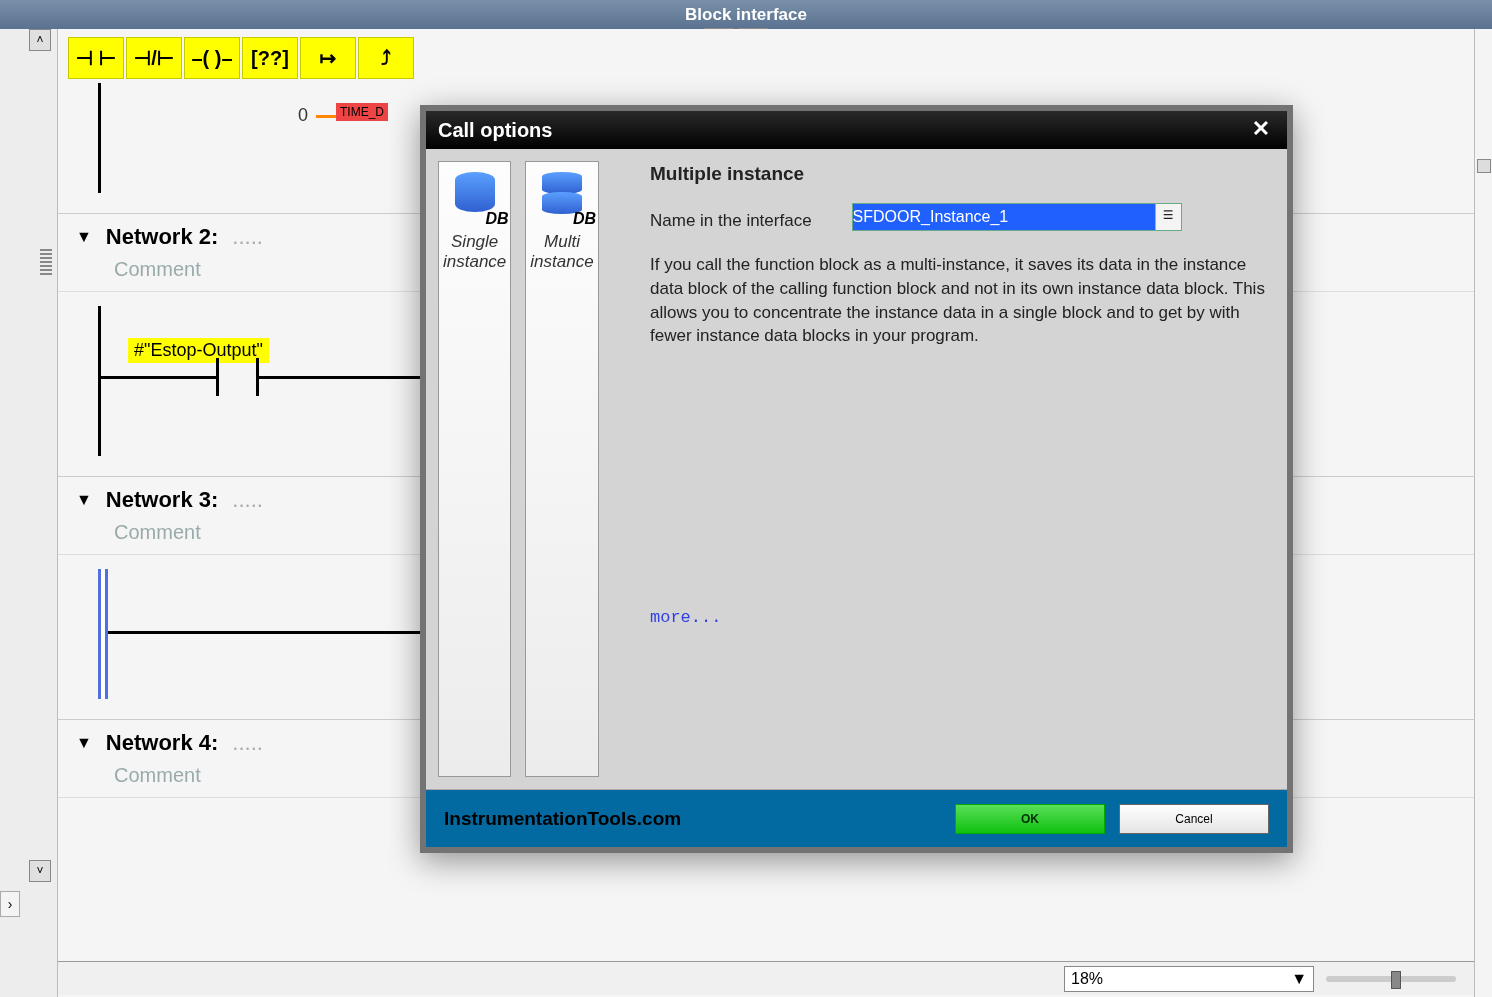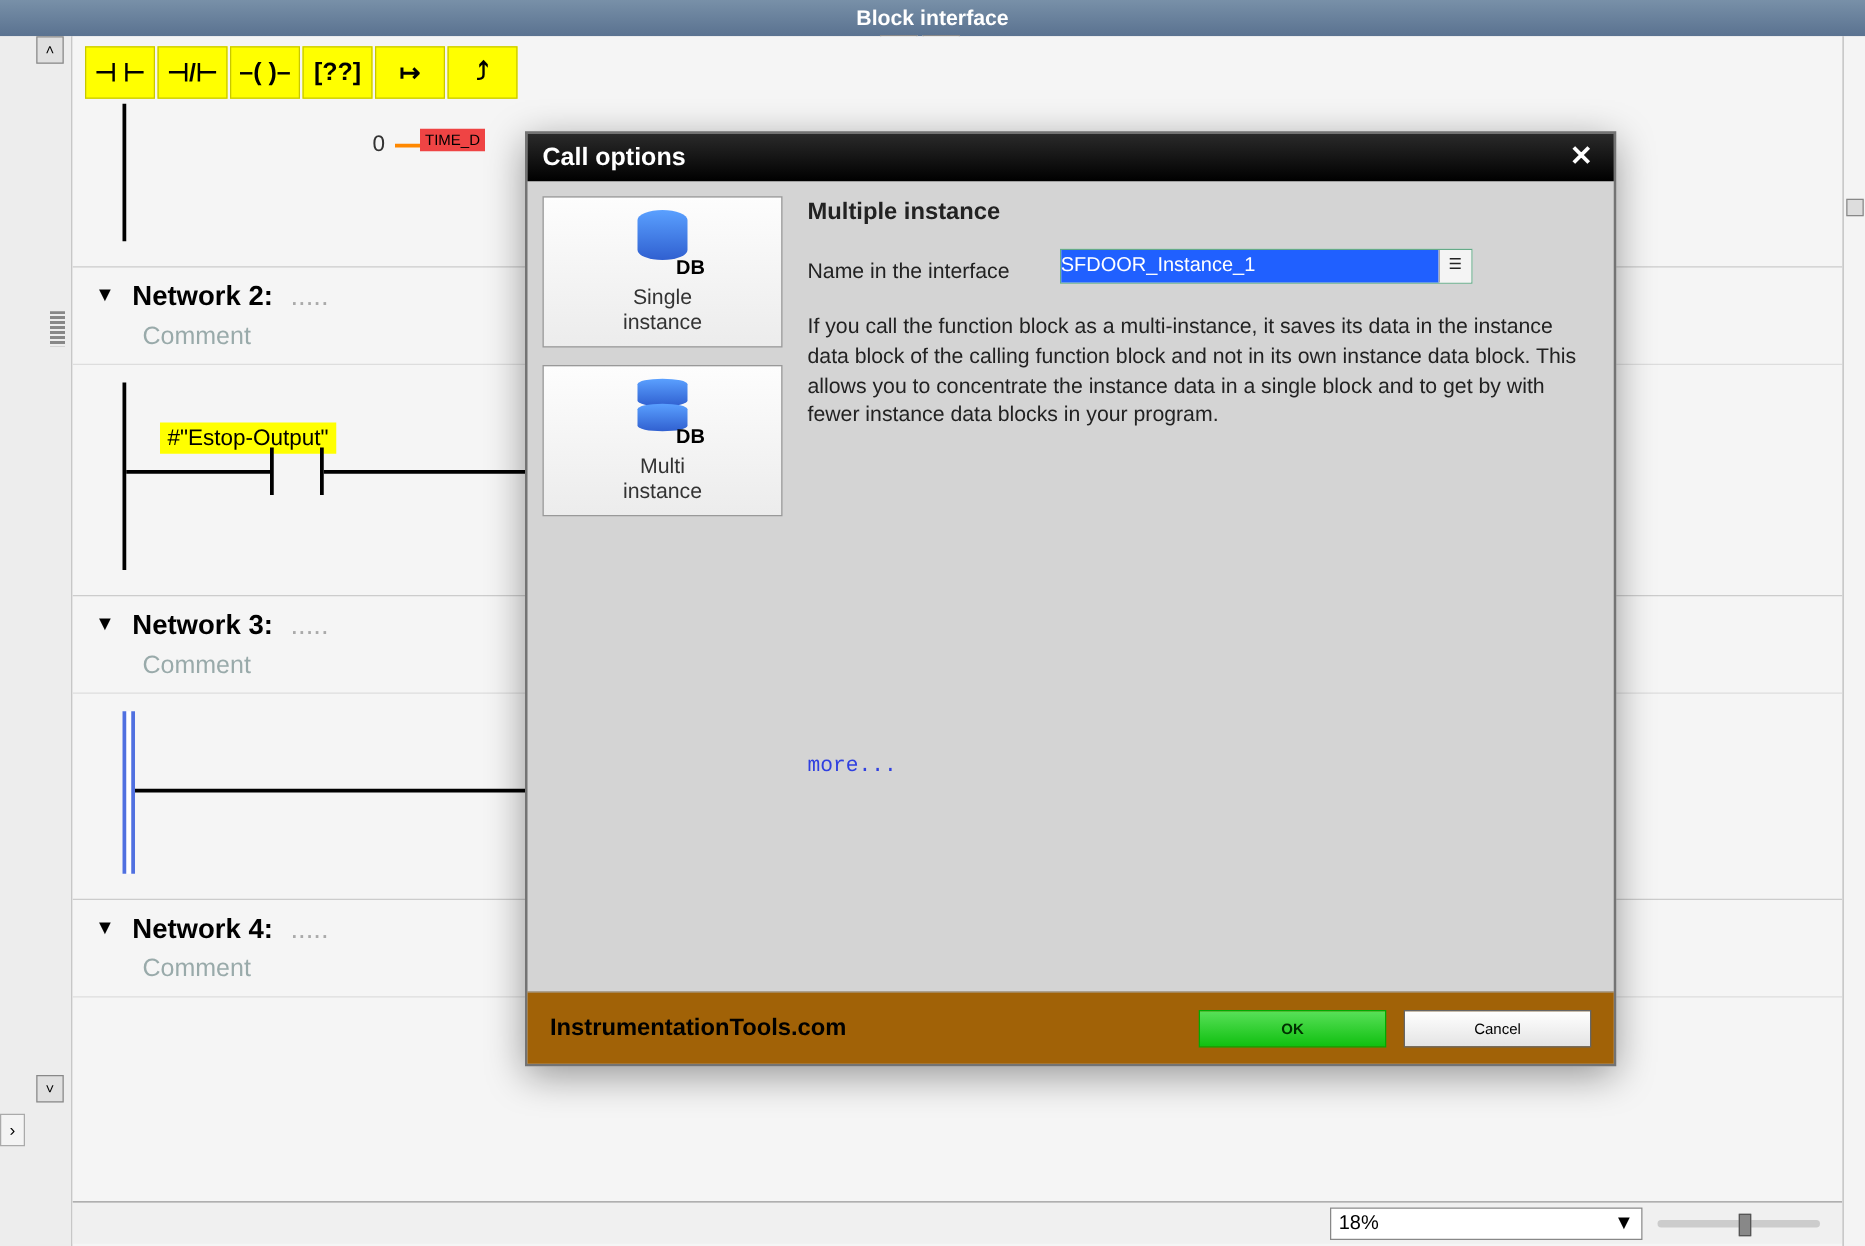--- a/index.html
+++ b/index.html
@@ -45,45 +45,45 @@
 .rung3 { position: relative; height: 150px; margin: 14px 0 0 40px; }
 .rung3-rail { position: absolute; left: 0; top: 0; width: 10px; height: 130px; border-left: 3px solid #5070e0; border-right: 3px solid #5070e0; background: #fff; }
 .rung3-h { position: absolute; left: 10px; top: 62px; width: 320px; height: 3px; background: #000; }
 
 .zoom-bar { position: absolute; right: 0; bottom: 2px; left: 0; height: 34px; border-top: 1px solid #999; background: #f0f0f0; display: flex; align-items: center; justify-content: flex-end; gap: 12px; padding-right: 18px; }
 .zoom-select { width: 250px; height: 26px; border: 1px solid #888; background: #fff; display: flex; align-items: center; justify-content: space-between; padding: 0 6px; font-size: 16px; }
 .zoom-slider { width: 130px; height: 6px; background: #ccc; position: relative; border-radius: 3px; }
 .zoom-slider::after { content: ""; position: absolute; left: 50%; top: -5px; width: 8px; height: 16px; background: #888; border: 1px solid #555; }
 
 
-.dialog { position: absolute; left: 420px; top: 105px; width: 873px; height: 748px; background: #d4d4d4; border: 2px solid #737373; box-shadow: 0 8px 30px rgba(0,0,0,0.4); display: flex; flex-direction: column; }
+.dialog { position: absolute; left: 420px; top: 105px; width: 873px; height: 748px; background: #d4d4d4; border: 6px solid #737373; box-shadow: 0 8px 30px rgba(0,0,0,0.4); display: flex; flex-direction: column; }
 .dlg-title { height: 38px; background: linear-gradient(#2a2a2a, #000); color: #fff; font-size: 20px; font-weight: bold; display: flex; align-items: center; padding: 0 12px; justify-content: space-between; }
 .dlg-close { width: 28px; height: 28px; color: #fff; font-size: 22px; text-align: center; line-height: 26px; cursor: pointer; }
 .dlg-body { flex: 1; display: flex; padding: 8px; gap: 6px; }
-.dlg-left { width: 200px; display: flex; flex-direction: column; gap: 14px; padding: 4px; }
+.dlg-left { width: 200px; display: flex; flex-direction: row; gap: 14px; padding: 4px; font-style: italic; }
 .instance-btn { background: linear-gradient(#fdfdfd, #ececec); border: 1px solid #999; padding: 10px 4px 8px 4px; text-align: center; cursor: pointer; }
 .instance-btn .db-icon { width: 60px; height: 54px; margin: 0 auto 6px auto; position: relative; }
 .db-cyl { position: absolute; left: 10px; width: 40px; border-radius: 50%/20%; background: linear-gradient(#5aa0ff, #3060d0); }
 .db-single .db-cyl { top: 0; height: 40px; }
 .db-multi .db-cyl.top { top: 0; height: 22px; }
 .db-multi .db-cyl.bot { top: 20px; height: 22px; }
 .db-label { position: absolute; right: -4px; bottom: -2px; font-weight: bold; font-size: 16px; background: transparent; }
 .instance-btn .caption { font-size: 17px; color: #333; line-height: 1.2; }
 
 .dlg-right { flex: 1; padding: 6px 10px; font-size: 17px; color: #222; }
 .dlg-right h3 { font-size: 19px; font-weight: bold; margin-bottom: 18px; }
 .name-row { display: flex; align-items: flex-end; gap: 40px; margin-bottom: 22px; }
 .name-row label { font-size: 17px; }
 .name-input-wrap { flex: 1; max-width: 330px; display: flex; align-items: center; border: 1px solid #6a8; background: #fff; }
 .name-input { flex: 1; height: 26px; background: #2060ff; color: #fff; border: none; padding: 0 0; font-size: 16px; }
 .name-browse { width: 26px; height: 26px; border-left: 1px solid #aaa; background: #f4f4f4; font-size: 12px; text-align: center; line-height: 22px; }
 .desc { line-height: 1.4; max-width: 620px; }
 .more-link { color: #3040e0; margin-top: 260px; display: inline-block; font-size: 17px; font-family: Liberation Mono, monospace; }
 
-.dlg-foot { height: 58px; border-top: 1px solid #aaa; background: #a16207; display: flex; align-items: center; justify-content: space-between; padding: 0 18px; }
+.dlg-foot { height: 58px; border-top: 1px solid #aaa; background: #0369a1; display: flex; align-items: center; justify-content: space-between; padding: 0 18px; }
 .watermark { font-weight: bold; font-size: 19px; }
 .foot-btns { display: flex; gap: 14px; }
 .btn { width: 150px; height: 30px; border: 1px solid #666; font-size: 12px; cursor: pointer; }
 .btn-ok { background: linear-gradient(#58e058, #10c010); color: #003000; font-weight: bold; border-color: #0a0; }
 .btn-cancel { background: linear-gradient(#fff, #e4e4e4); }
 
 .right-edge { width: 18px; background: #f4f4f4; border-left: 1px solid #bbb; position: relative; }
 .right-knob { position: absolute; top: 130px; width: 14px; height: 14px; left: 2px; border: 1px solid #888; background: #ddd; }
 </style>
 </head>

